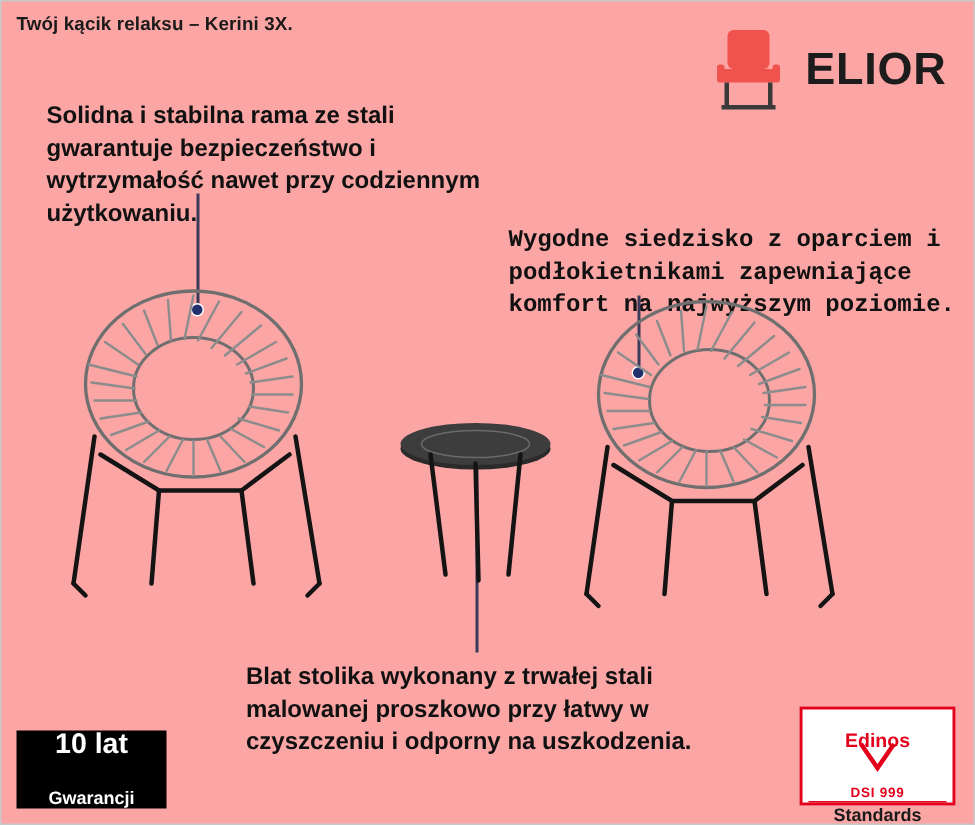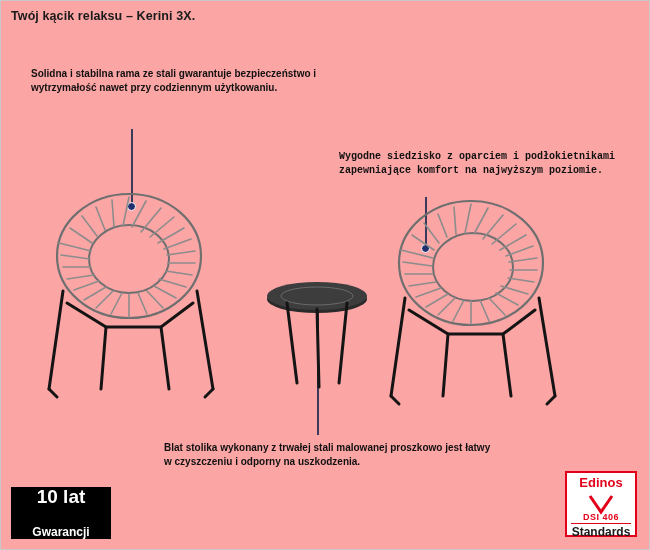--- a/index.html
+++ b/index.html
@@ -46,21 +46,21 @@
   #brand-name {
     font-size: 30px;
     font-weight: bold;
     color: #1c1c1c;
     letter-spacing: 0.5px;
     line-height: 1;
   }
   
   .callout {
     position: absolute;
-    font-size: 10px;
+    font-size: 16px;
     font-weight: bold;
     color: #111111;
     line-height: 1.35;
   }
   #callout-1 { left: 30px; top: 66px;  width: 320px; }
   #callout-2 { left: 338px; top: 149px; width: 300px; font-family: Liberation Mono, monospace; }
   #callout-3 { left: 163px; top: 440px; width: 330px; }
 
   .dot {
     position: absolute;
@@ -95,27 +95,27 @@
     font-weight: bold;
   }
   #warranty-badge .wb-line2 {
     font-size: 12px;
     font-weight: bold;
   }
   #edinos-badge {
     position: absolute;
     right: 12px;
     bottom: 12px;
-    width: 72px;
+    width: 104px;
     height: 66px;
     background: #ffffff;
     border: 2px solid #e2001a;
     box-sizing: border-box;
     text-align: center;
-    padding-top: 3px;
+    padding-top: 14px;
   }
   #edinos-badge .eb-name {
     font-size: 13px;
     font-weight: bold;
     color: #e2001a;
     line-height: 1.05;
   }
   #edinos-badge .eb-code {
     font-size: 9px;
     font-weight: bold;
@@ -148,24 +148,42 @@
     height: 280px;
   }
 </style>
 </head>
 <body>
 
 <div id="page">
 
   <div id="header-title">Twój kącik relaksu – Kerini 3X.</div>
 
+  <div id="brand">
+    <div id="brand-mark">
+      <svg width="56" height="60" viewBox="0 0 56 60" xmlns="http://www.w3.org/2000/svg">
+
+        <rect x="14" y="3" width="28" height="26" rx="4" fill="#f0524d"></rect>
+
+        <rect x="9" y="29" width="38" height="9" rx="3" fill="#f0524d"></rect>
+
+        <rect x="7" y="26" width="5" height="12" rx="2" fill="#f0524d"></rect>
+        <rect x="44" y="26" width="5" height="12" rx="2" fill="#f0524d"></rect>
+
+        <rect x="12" y="38" width="3" height="17" fill="#3a3a3a"></rect>
+        <rect x="41" y="38" width="3" height="17" fill="#3a3a3a"></rect>
+        <rect x="10" y="53" width="36" height="3" fill="#3a3a3a"></rect>
+      </svg>
+    </div>
+    <div id="brand-name">ELIOR</div>
+  </div>
 
   <div class="callout" id="callout-1">Solidna i stabilna rama ze stali gwarantuje bezpieczeństwo i wytrzymałość nawet przy codziennym użytkowaniu.</div>
   <div class="callout" id="callout-2">Wygodne siedzisko z oparciem i podłokietnikami zapewniające komfort na najwyższym poziomie.</div>
-  <div class="callout" id="callout-3">Blat stolika wykonany z trwałej stali malowanej proszkowo jest łatwy w czyszczeniu i odporny na uszkodzenia.</div>
+  <div class="callout" id="callout-3">Blat stolika wykonany z trwałej stali malowanej proszkowo przy łatwy w czyszczeniu i odporny na uszkodzenia.</div>
 
   <div class="leader" style="left:130px; top:128px; width:1.5px; height:78px;"></div>
   <div class="dot" style="left:126px; top:201px;"></div>
 
   <div class="leader" style="left:424px; top:196px; width:1.5px; height:50px;"></div>
   <div class="dot" style="left:420px; top:243px;"></div>
 
   <div class="leader" style="left:316px; top:300px; width:1.5px; height:134px;"></div>
   <div class="dot" style="left:312px; top:296px;"></div>
 
@@ -273,17 +291,17 @@
     <div class="wb-line2">Gwarancji</div>
   </div>
 
   <div id="edinos-badge">
     <div class="eb-name">Edinos</div>
     <div class="eb-tick">
       <svg width="26" height="22" viewBox="0 0 26 22" xmlns="http://www.w3.org/2000/svg">
         <path d="M2 3 L13 19 L24 3" fill="none" stroke="#e2001a" stroke-width="3"></path>
       </svg>
     </div>
-    <div class="eb-code" style="margin-top:22px;">DSI   406</div>
+    <div class="eb-code" style="margin-top:22px;">DSI   999</div>
     <div class="eb-std">Standards</div>
   </div>
 
 </div>
 
 </body></html>

